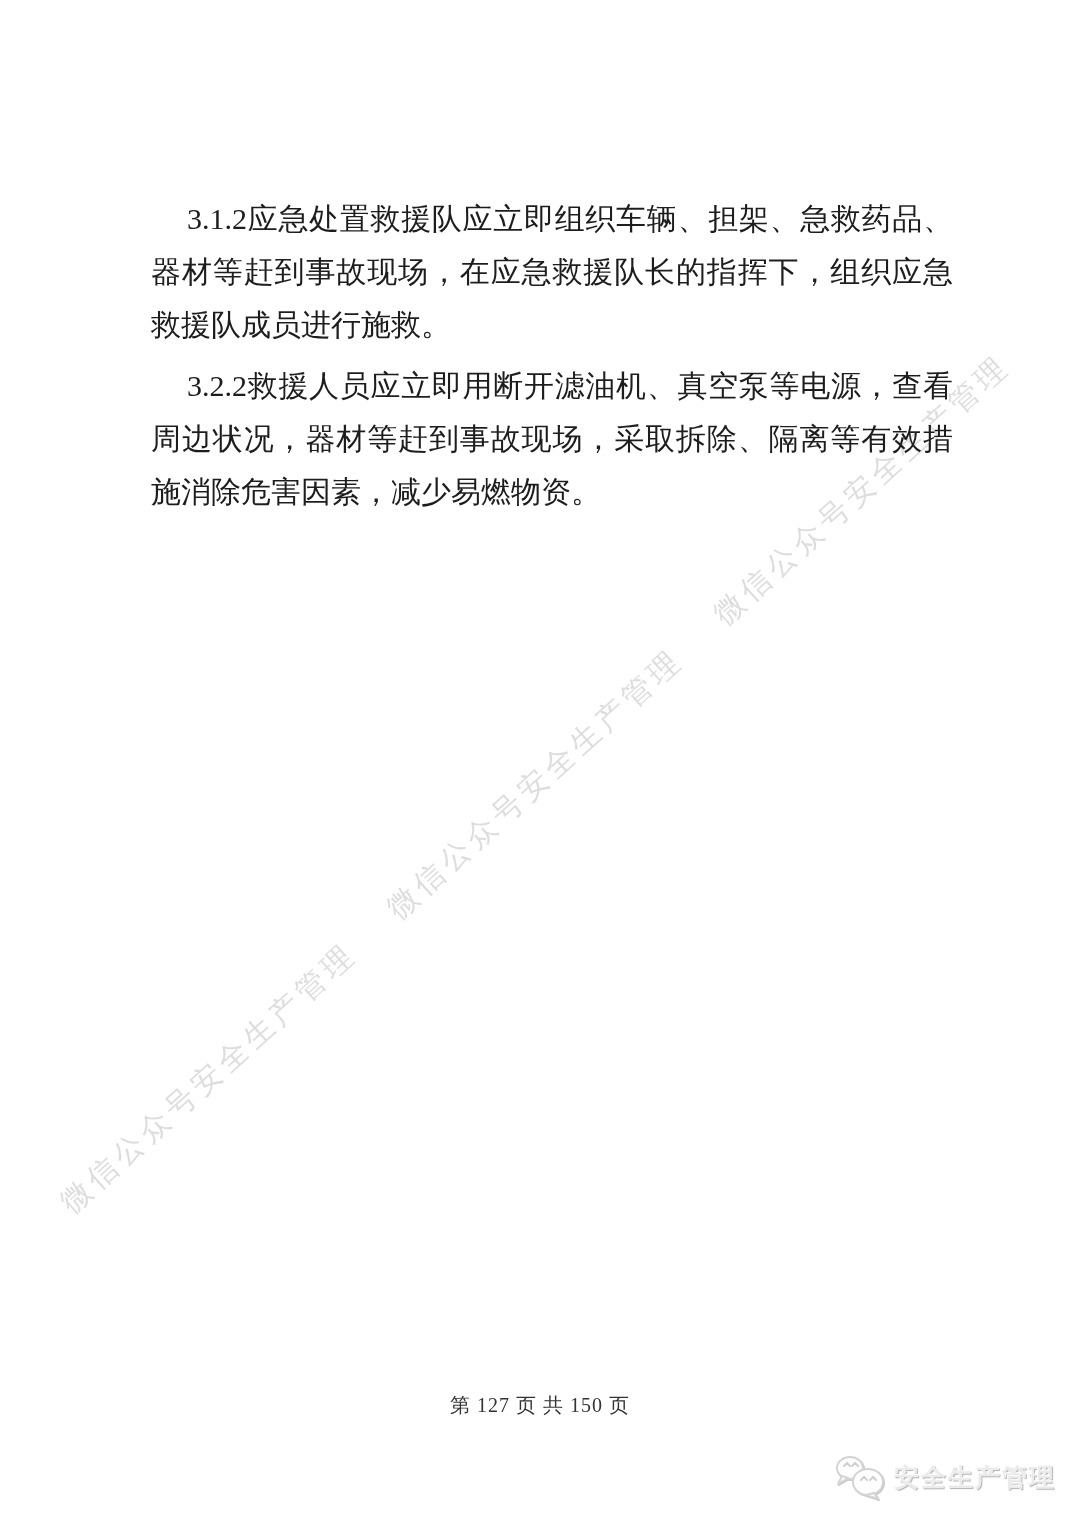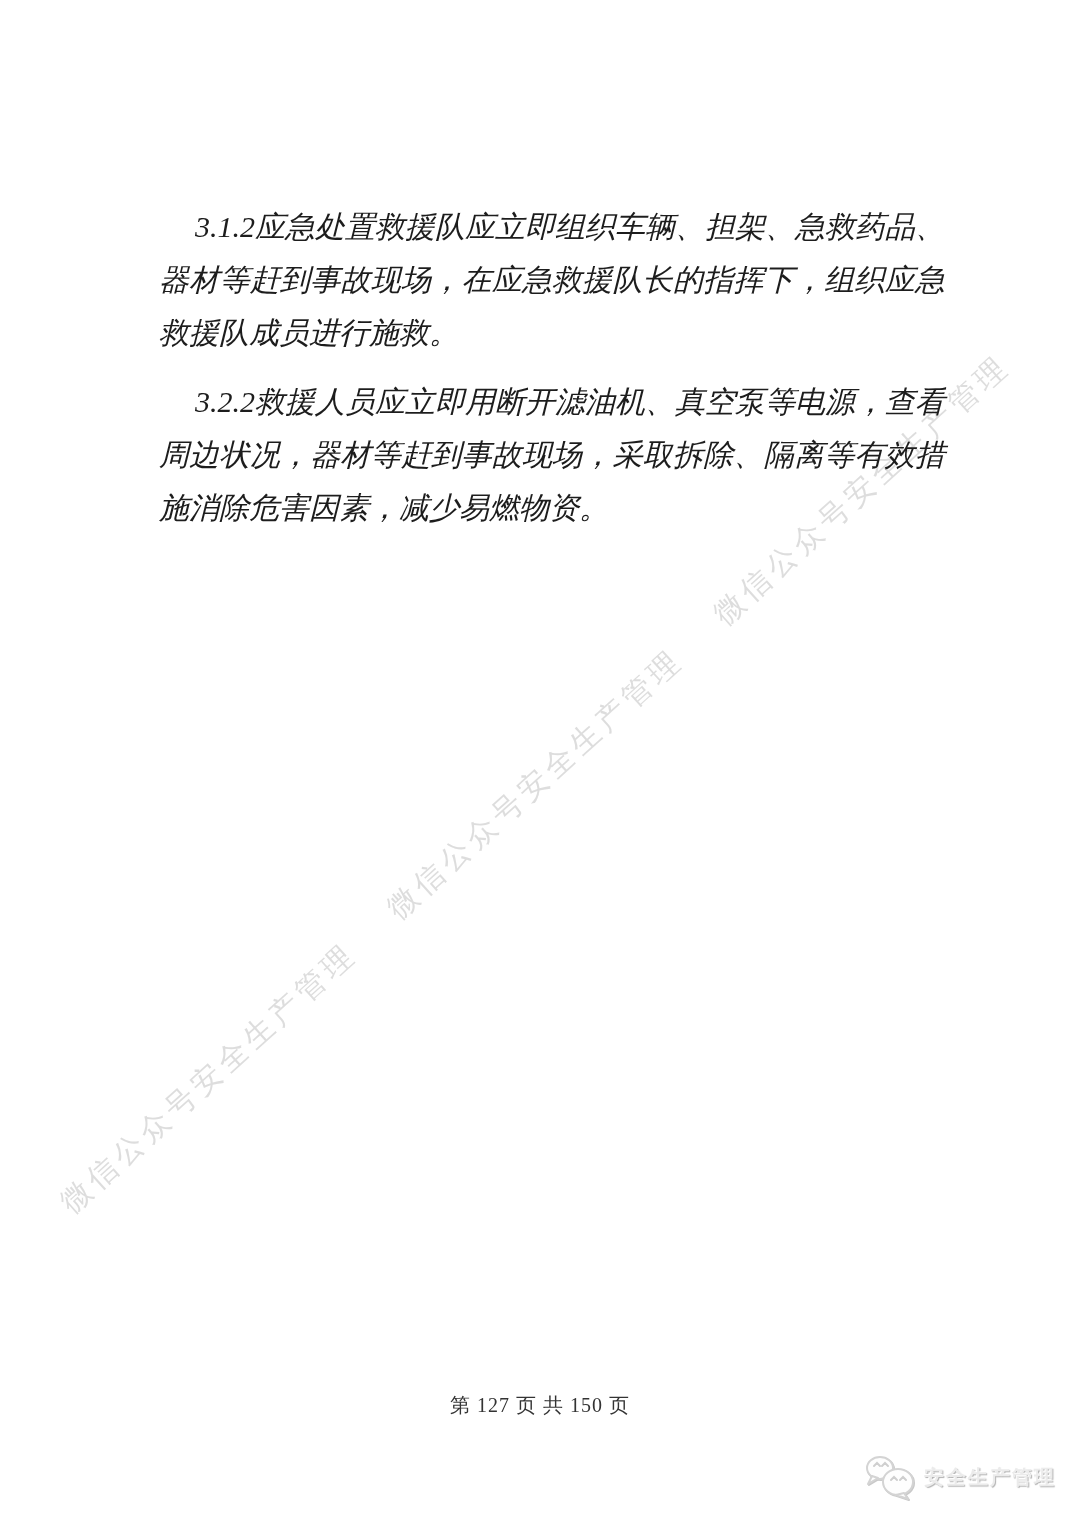--- a/index.html
+++ b/index.html
@@ -36,24 +36,23 @@
     left: 143px; top: 184px;
     width: 818px;
     z-index: 2;
     font-size: 30px;
     line-height: 53px;
     color: var(--text-color, #1d1d1d);
     text-align: justify;
     text-justify: inter-character;
   }
   .content p {
-    margin: 16px;
+    margin: 8px;
     text-indent: 36px;
     word-break: break-all;
-    font-style: italic;
   }
   
   .page-number {
     position: absolute;
     left: 0; right: 0; top: 1392px;
     z-index: 2;
     text-align: center;
     font-size: 20px;
     letter-spacing: 1px;
     color: #333333;
@@ -62,21 +61,21 @@
   .brand {
     position: absolute;
     right: 24px; top: 1454px;
     z-index: 2;
     display: flex;
     align-items: center;
     gap: 7px;
   }
   .brand-name {
     font-family: "Liberation Sans", "DejaVu Sans", sans-serif;
-    font-size: 20px;
+    font-size: 25px;
     font-weight: bold;
     letter-spacing: 2px;
     color: #ebebeb;
     text-shadow: -1px -1px 0 #ffffff, 1px 1px 1px #b2b2b2;
   }
   .logo svg { display: block; filter: drop-shadow(1px 1px 0 #c9c9c9); }
 </style>
 </head>
 <body>
 

